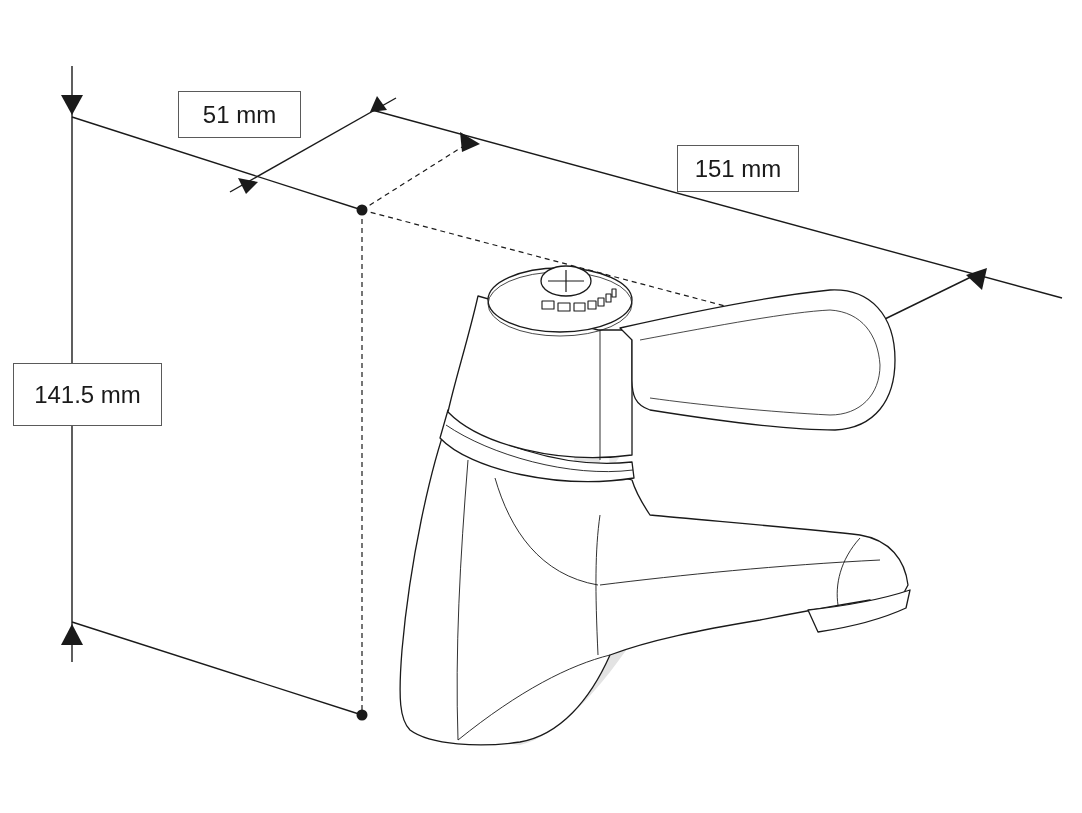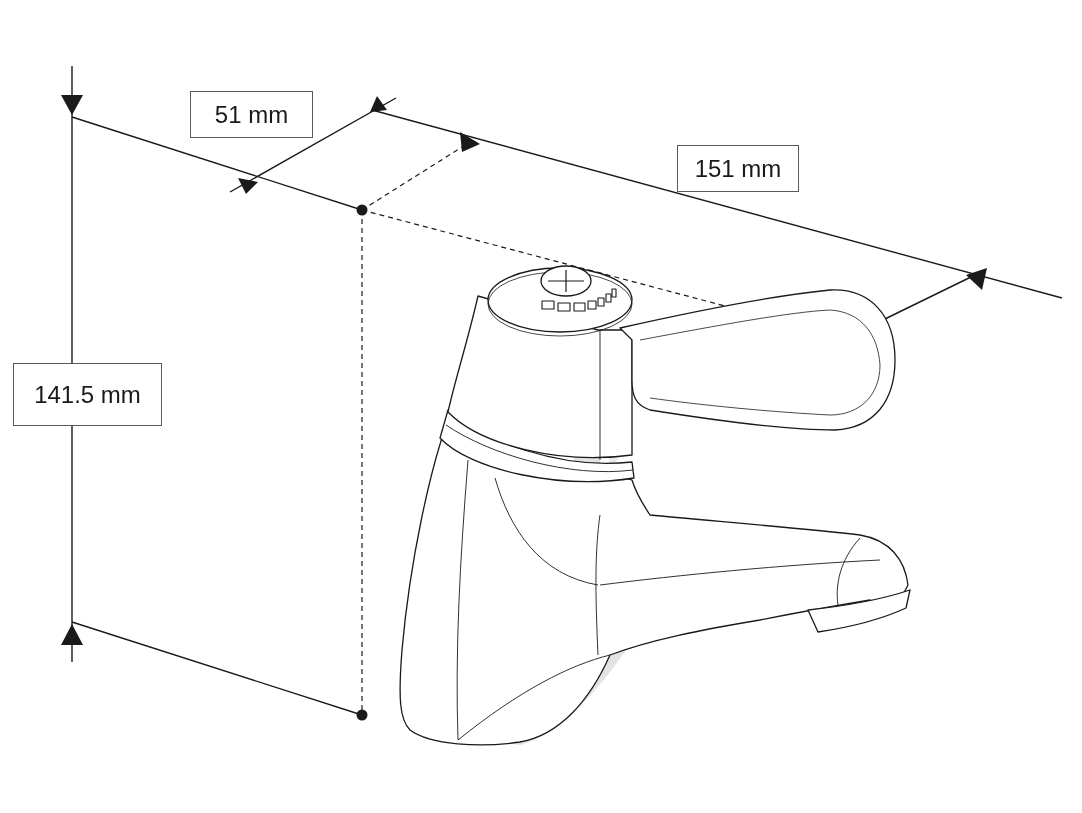--- a/index.html
+++ b/index.html
@@ -101,15 +101,15 @@
       <rect x="558" y="303" width="12" height="8"></rect>
       <rect x="574" y="303" width="11" height="8"></rect>
       <rect x="588" y="301" width="8" height="8"></rect>
       <rect x="598" y="298" width="6" height="8"></rect>
       <rect x="606" y="294" width="5" height="8"></rect>
       <rect x="612" y="289" width="4" height="8"></rect>
     </g>
   </g>
 </svg>
 
-<div class="dim-label" style="left:190px; top:91px; width:123px; height:47px;">51 mm</div>
+<div class="dim-label" style="left:178px; top:91px; width:123px; height:47px;">51 mm</div>
 <div class="dim-label" style="left:677px; top:145px; width:122px; height:47px;">151 mm</div>
 <div class="dim-label" style="left:13px; top:363px; width:149px; height:63px;">141.5 mm</div>
 
 </body></html>

